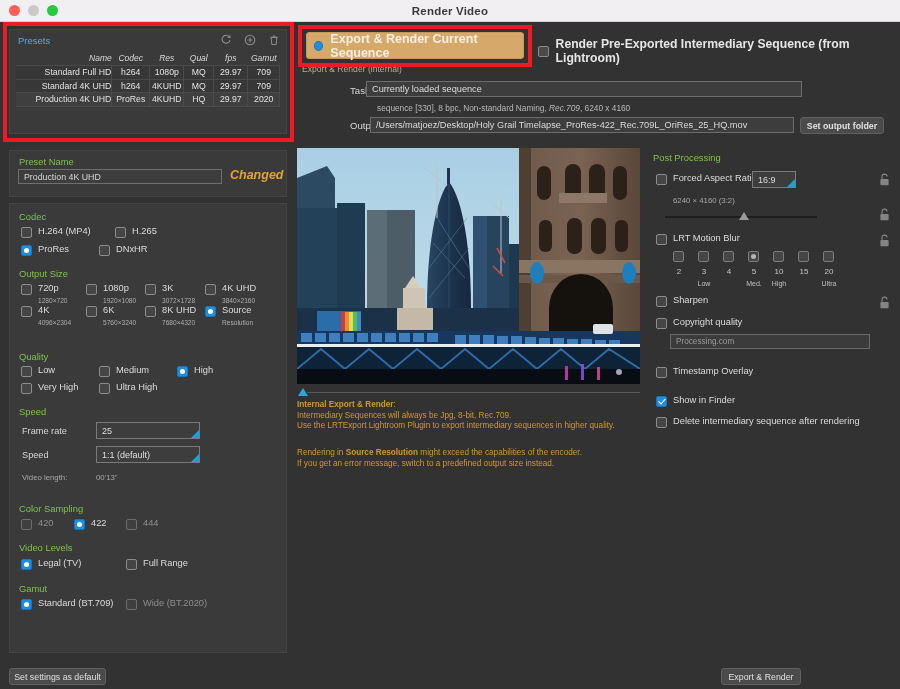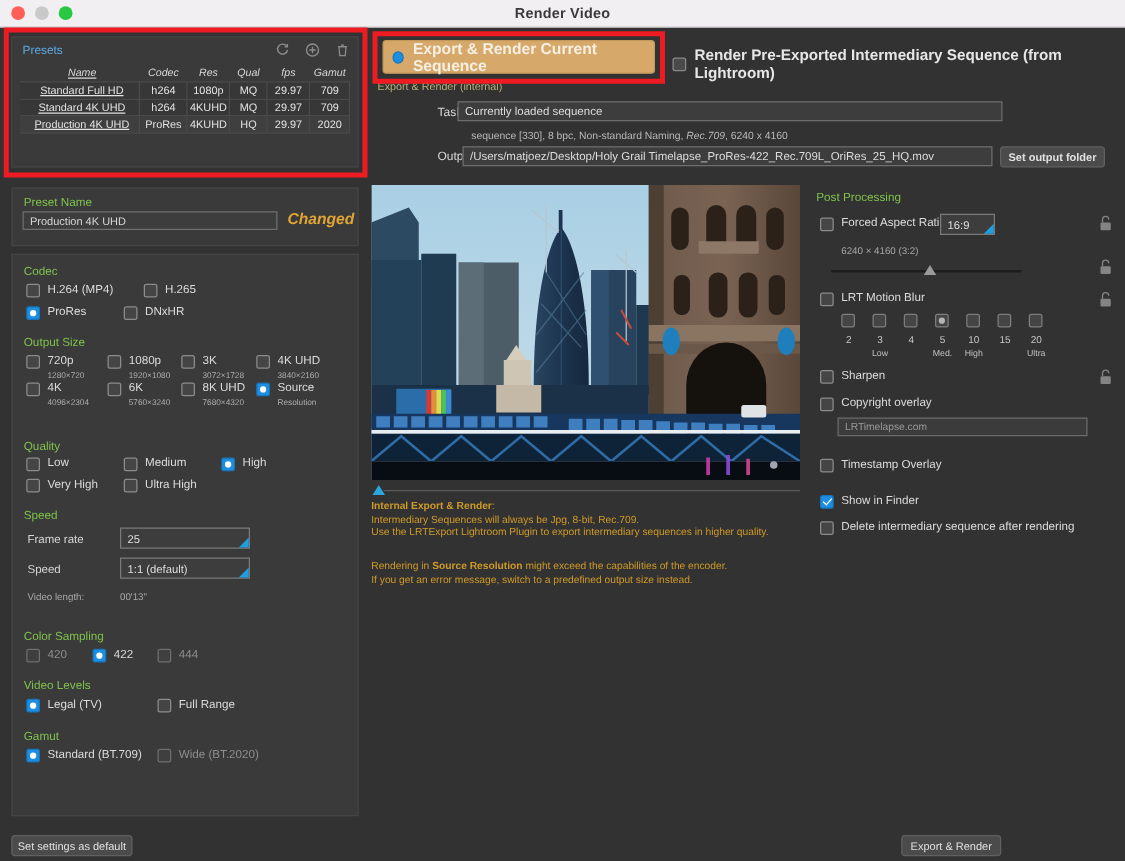--- a/index.html
+++ b/index.html
@@ -38,21 +38,21 @@
   .presets-title { font-size: 9.5px; color: #5fa8e0; }
   .presets-icons { margin-left: auto; display: flex; gap: 12px; align-items: center; }
   .picon { width: 12px; height: 12px; opacity: .55; }
   .picon svg { display: block; }
 
   table.presets { width: 262px; margin: 2px auto 0; border-collapse: collapse; table-layout: fixed; }
   table.presets th {
     font-size: 8.5px; font-style: italic; font-weight: normal; color: #d8d8d8;
     padding: 1px 0 2px; text-align: center;
   }
-  table.presets th.nm, table.presets td.nm { text-align: center; padding-left: 4px; text-decoration: underline; }
+  table.presets th.nm, table.presets td.nm { text-align: right; padding-left: 4px; }
   table.presets td {
     font-size: 8.7px; color: #e2e2e2; text-align: center; padding: 1.3px 0;
     border: 1px solid #4a4a4a; background: #373737;
   }
   table.presets td.nm { border-left: none; }
   table.presets tr.sel td { background: #3f3f3f; }
 
   .redbox {
     position: absolute; border: 4px solid #ee1c22; pointer-events: none;
   }
@@ -640,23 +640,23 @@
   </div>
   <div class="lock" style="left:879px; top:295px;">
     <svg viewBox="0 0 11 13">
         <path d="M3 6V3.6a2.5 2.5 0 0 1 5 0" fill="none" stroke="#c8c8c8" stroke-width="1.1"></path>
         <rect x="1.4" y="6" width="8.2" height="6.2" rx="1" fill="#c8c8c8"></rect>
       </svg>
   </div>
 
   <div class="opt" style="left:656px; top:317px;">
     <div class="box"></div>
-    <div class="lbl">Copyright overlay</div>
-  </div>
-  <div class="ph-field" style="left:670px; top:334px; width:200px;">LRTimelapse.com</div>
+    <div class="lbl">Copyright quality</div>
+  </div>
+  <div class="ph-field" style="left:670px; top:334px; width:200px;">Processing.com</div>
 
   <div class="opt" style="left:656px; top:366px;">
     <div class="box"></div>
     <div class="lbl">Timestamp Overlay</div>
   </div>
 
   <div class="opt" style="left:656px; top:395px;">
     <div class="box tick"></div>
     <div class="lbl">Show in Finder</div>
   </div>

